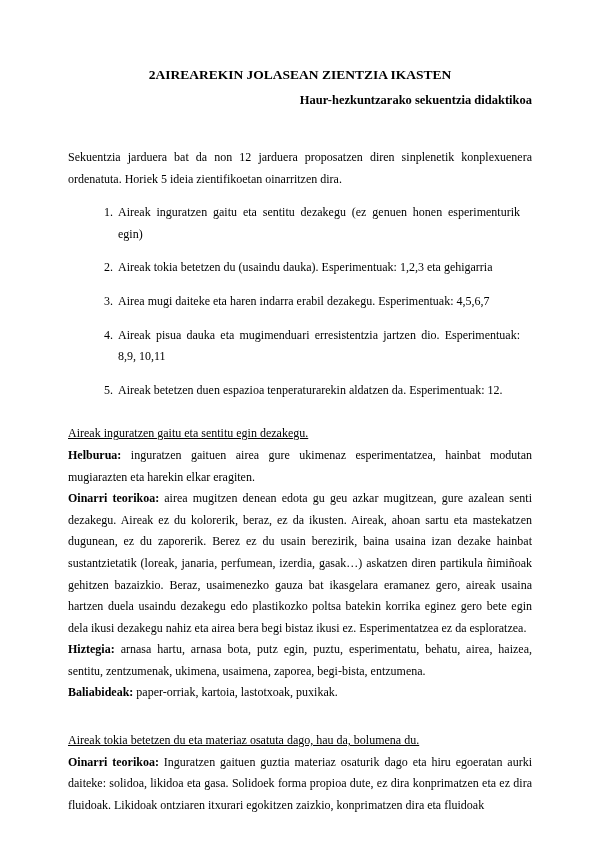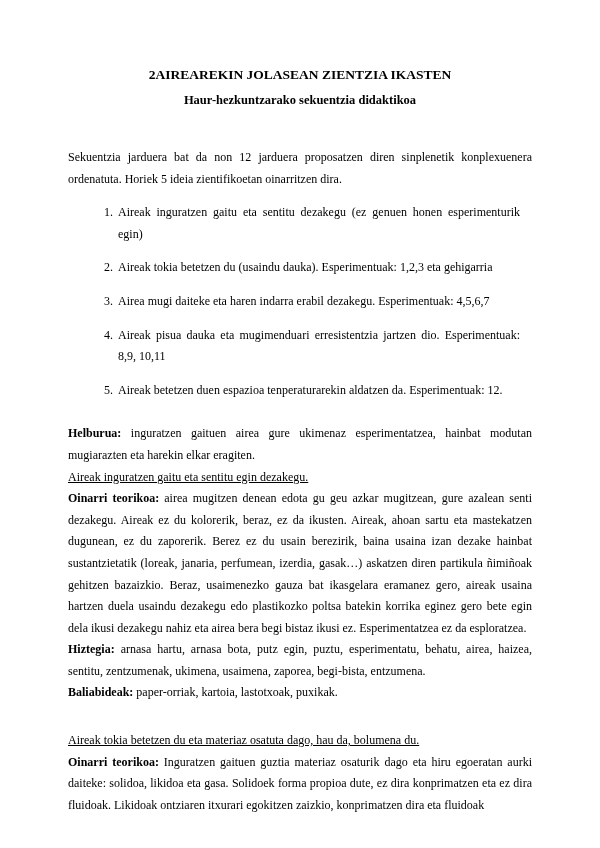--- a/index.html
+++ b/index.html
@@ -25,21 +25,21 @@
     font-size: 13.5px;
     font-weight: bold;
     text-align: center;
     line-height: 22px;
   }
   .doc-subtitle {
     margin: 0;
     margin-top: 3px;
     font-size: 12.5px;
     font-weight: bold;
-    text-align: center;
+    text-align: right;
     line-height: 22px;
   }
   .body-par {
     margin: 0;
     text-align: justify;
   }
   .intro {
     margin-top: 36px;
   }
   ol.ideas {
@@ -80,22 +80,22 @@
 
   <ol class="ideas">
     <li>Aireak inguratzen gaitu eta sentitu dezakegu (ez genuen honen esperimenturik egin)</li>
     <li>Aireak tokia betetzen du (usaindu dauka). Esperimentuak: 1,2,3 eta gehigarria</li>
     <li>Airea mugi daiteke eta haren indarra erabil dezakegu. Esperimentuak: 4,5,6,7</li>
     <li>Aireak pisua dauka eta mugimenduari erresistentzia jartzen dio. Esperimentuak: 8,9, 10,11</li>
     <li>Aireak betetzen duen espazioa tenperaturarekin aldatzen da. Esperimentuak: 12.</li>
   </ol>
 
   <div class="section">
+    <p class="body-par section-heading">Aireak inguratzen gaitu eta sentitu egin dezakegu.</p>
     <p class="body-par"><span class="field-label">Helburua:</span> <span>inguratzen gaituen airea gure ukimenaz esperimentatzea, hainbat modutan mugiarazten eta harekin elkar eragiten.</span></p>
-    <p class="body-par section-heading">Aireak inguratzen gaitu eta sentitu egin dezakegu.</p>
     <p class="body-par"><span class="field-label">Oinarri teorikoa:</span> <span>airea mugitzen denean edota gu geu azkar mugitzean, gure azalean senti dezakegu. Aireak ez du kolorerik, beraz, ez da ikusten. Aireak, ahoan sartu eta mastekatzen dugunean, ez du zaporerik. Berez ez du usain berezirik, baina usaina izan dezake hainbat sustantzietatik (loreak, janaria, perfumean, izerdia, gasak…) askatzen diren partikula ñimiñoak gehitzen bazaizkio. Beraz, usaimenezko gauza bat ikasgelara eramanez gero, aireak usaina hartzen duela usaindu dezakegu edo plastikozko poltsa batekin korrika eginez gero bete egin dela ikusi dezakegu nahiz eta airea bera begi bistaz ikusi ez. Esperimentatzea ez da esploratzea.</span></p>
     <p class="body-par"><span class="field-label">Hiztegia:</span> <span>arnasa hartu, arnasa bota, putz egin, puztu, esperimentatu, behatu, airea, haizea, sentitu, zentzumenak, ukimena, usaimena, zaporea, begi-bista, entzumena.</span></p>
     <p class="body-par"><span class="field-label">Baliabideak:</span> <span>paper-orriak, kartoia, lastotxoak, puxikak.</span></p>
   </div>
 
   <div class="section section-2">
     <p class="body-par section-heading">Aireak tokia betetzen du eta materiaz osatuta dago, hau da, bolumena du.</p>
     <p class="body-par"><span class="field-label">Oinarri teorikoa:</span> <span>Inguratzen gaituen guztia materiaz osaturik dago eta hiru egoeratan aurki daiteke: solidoa, likidoa eta gasa. Solidoek forma propioa dute, ez dira konprimatzen eta ez dira fluidoak. Likidoak ontziaren itxurari egokitzen zaizkio, konprimatzen dira eta fluidoak</span></p>
   </div>
 

